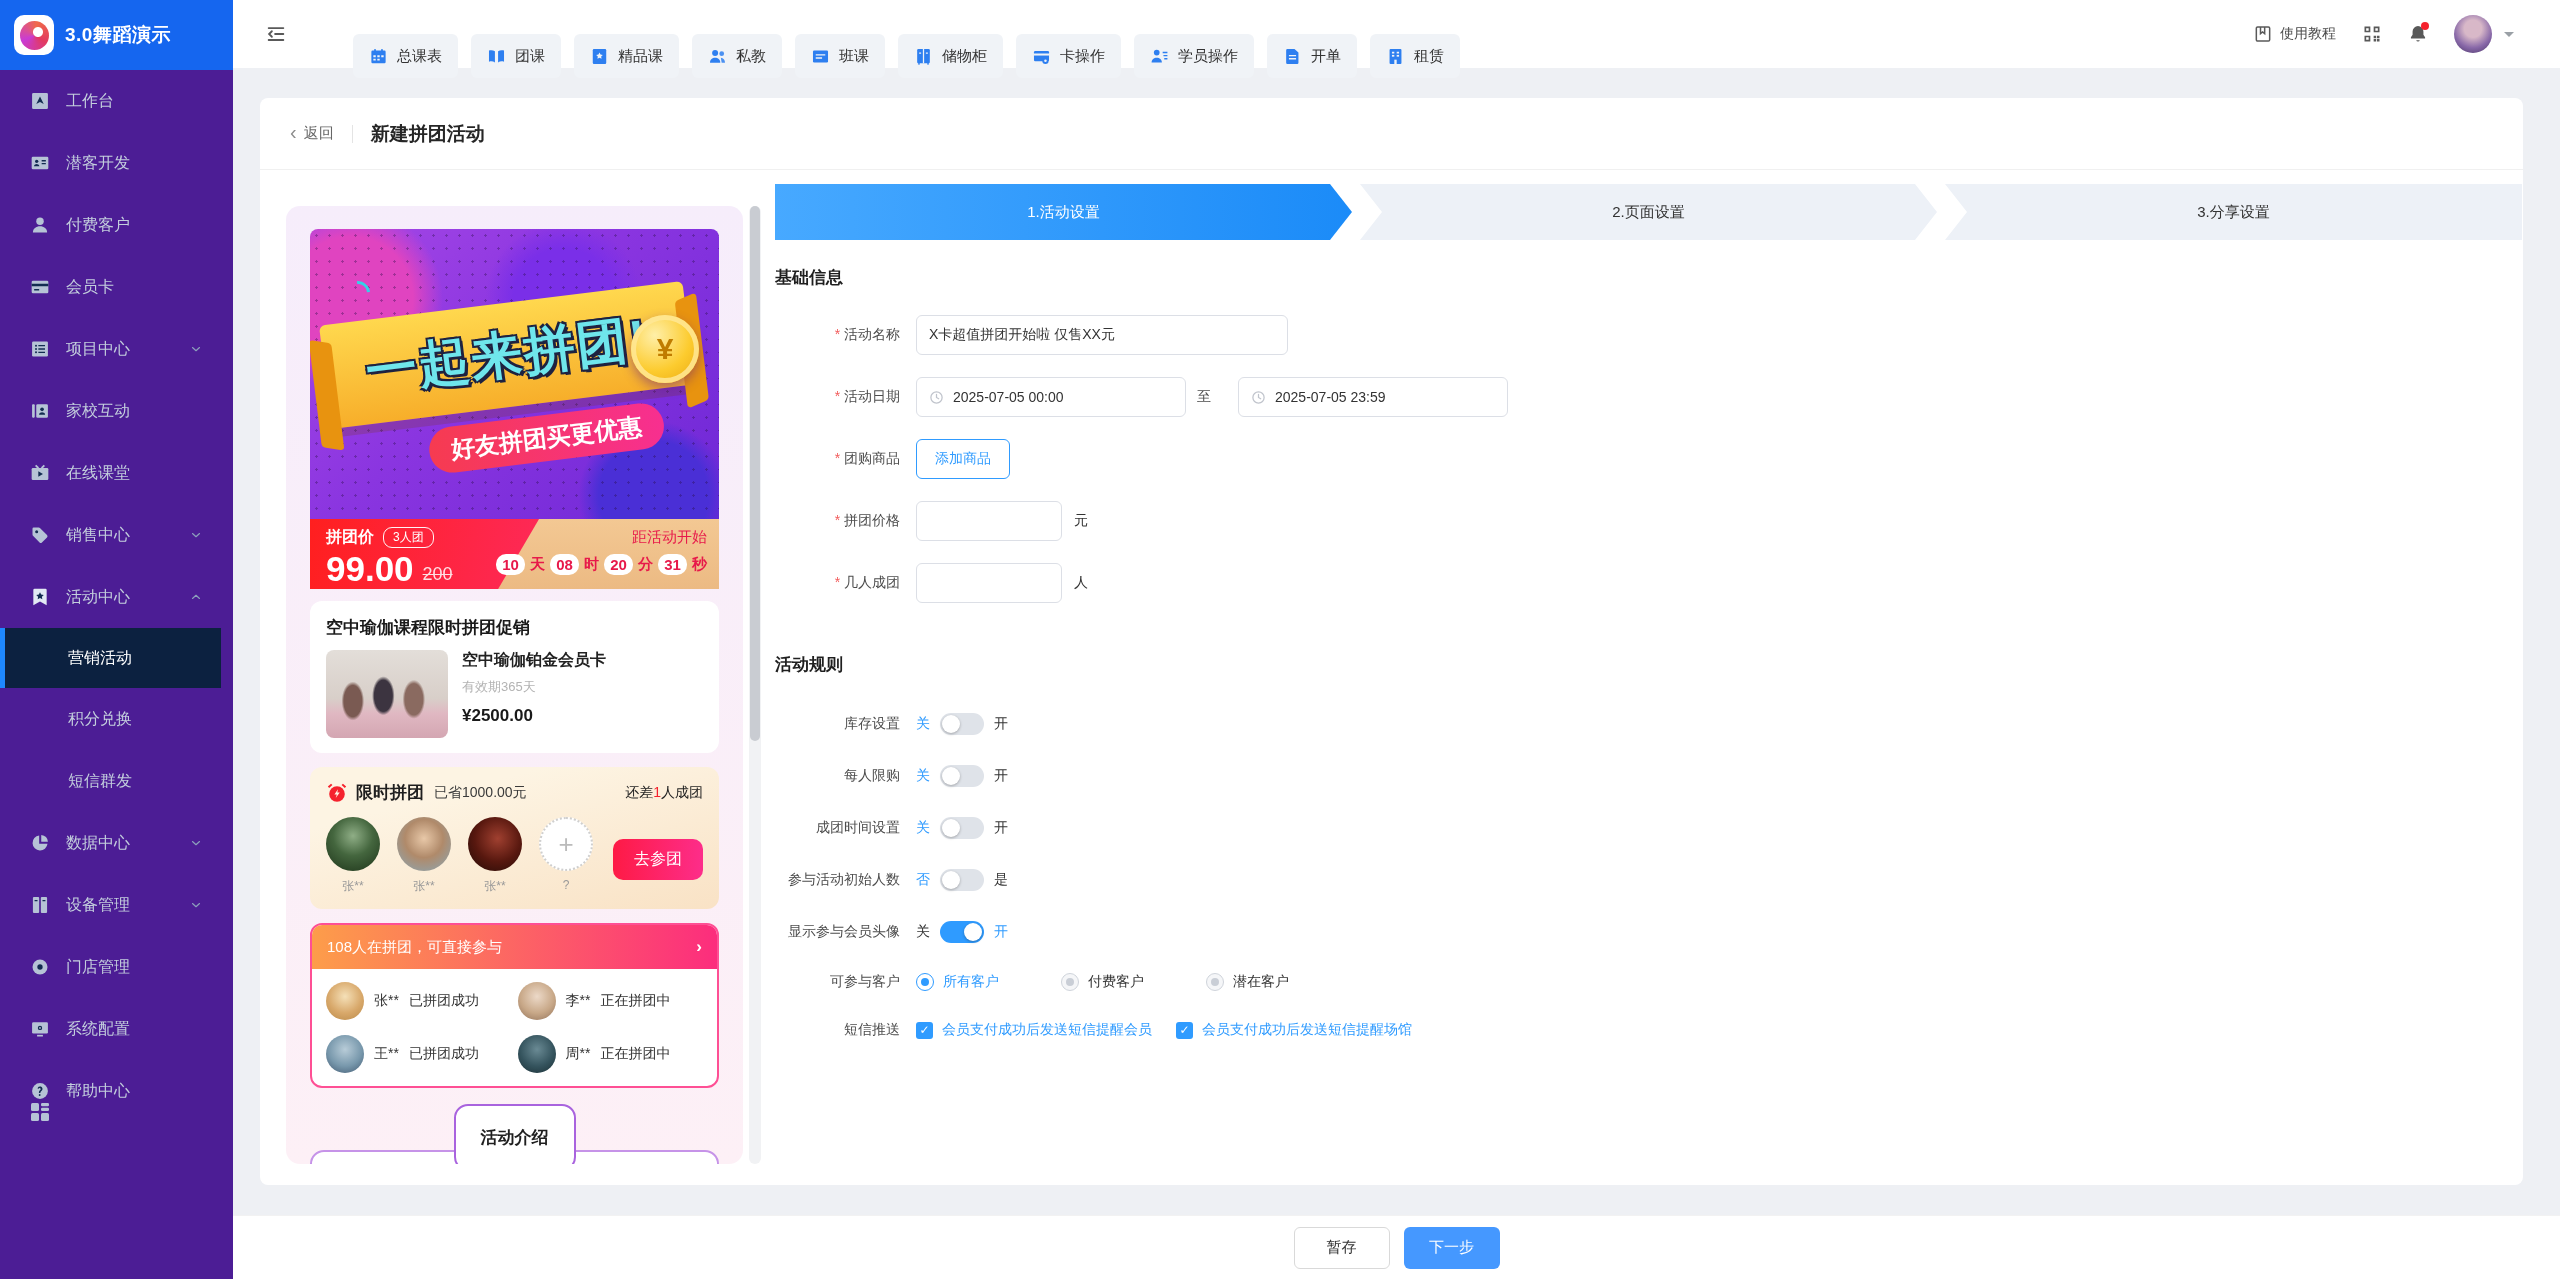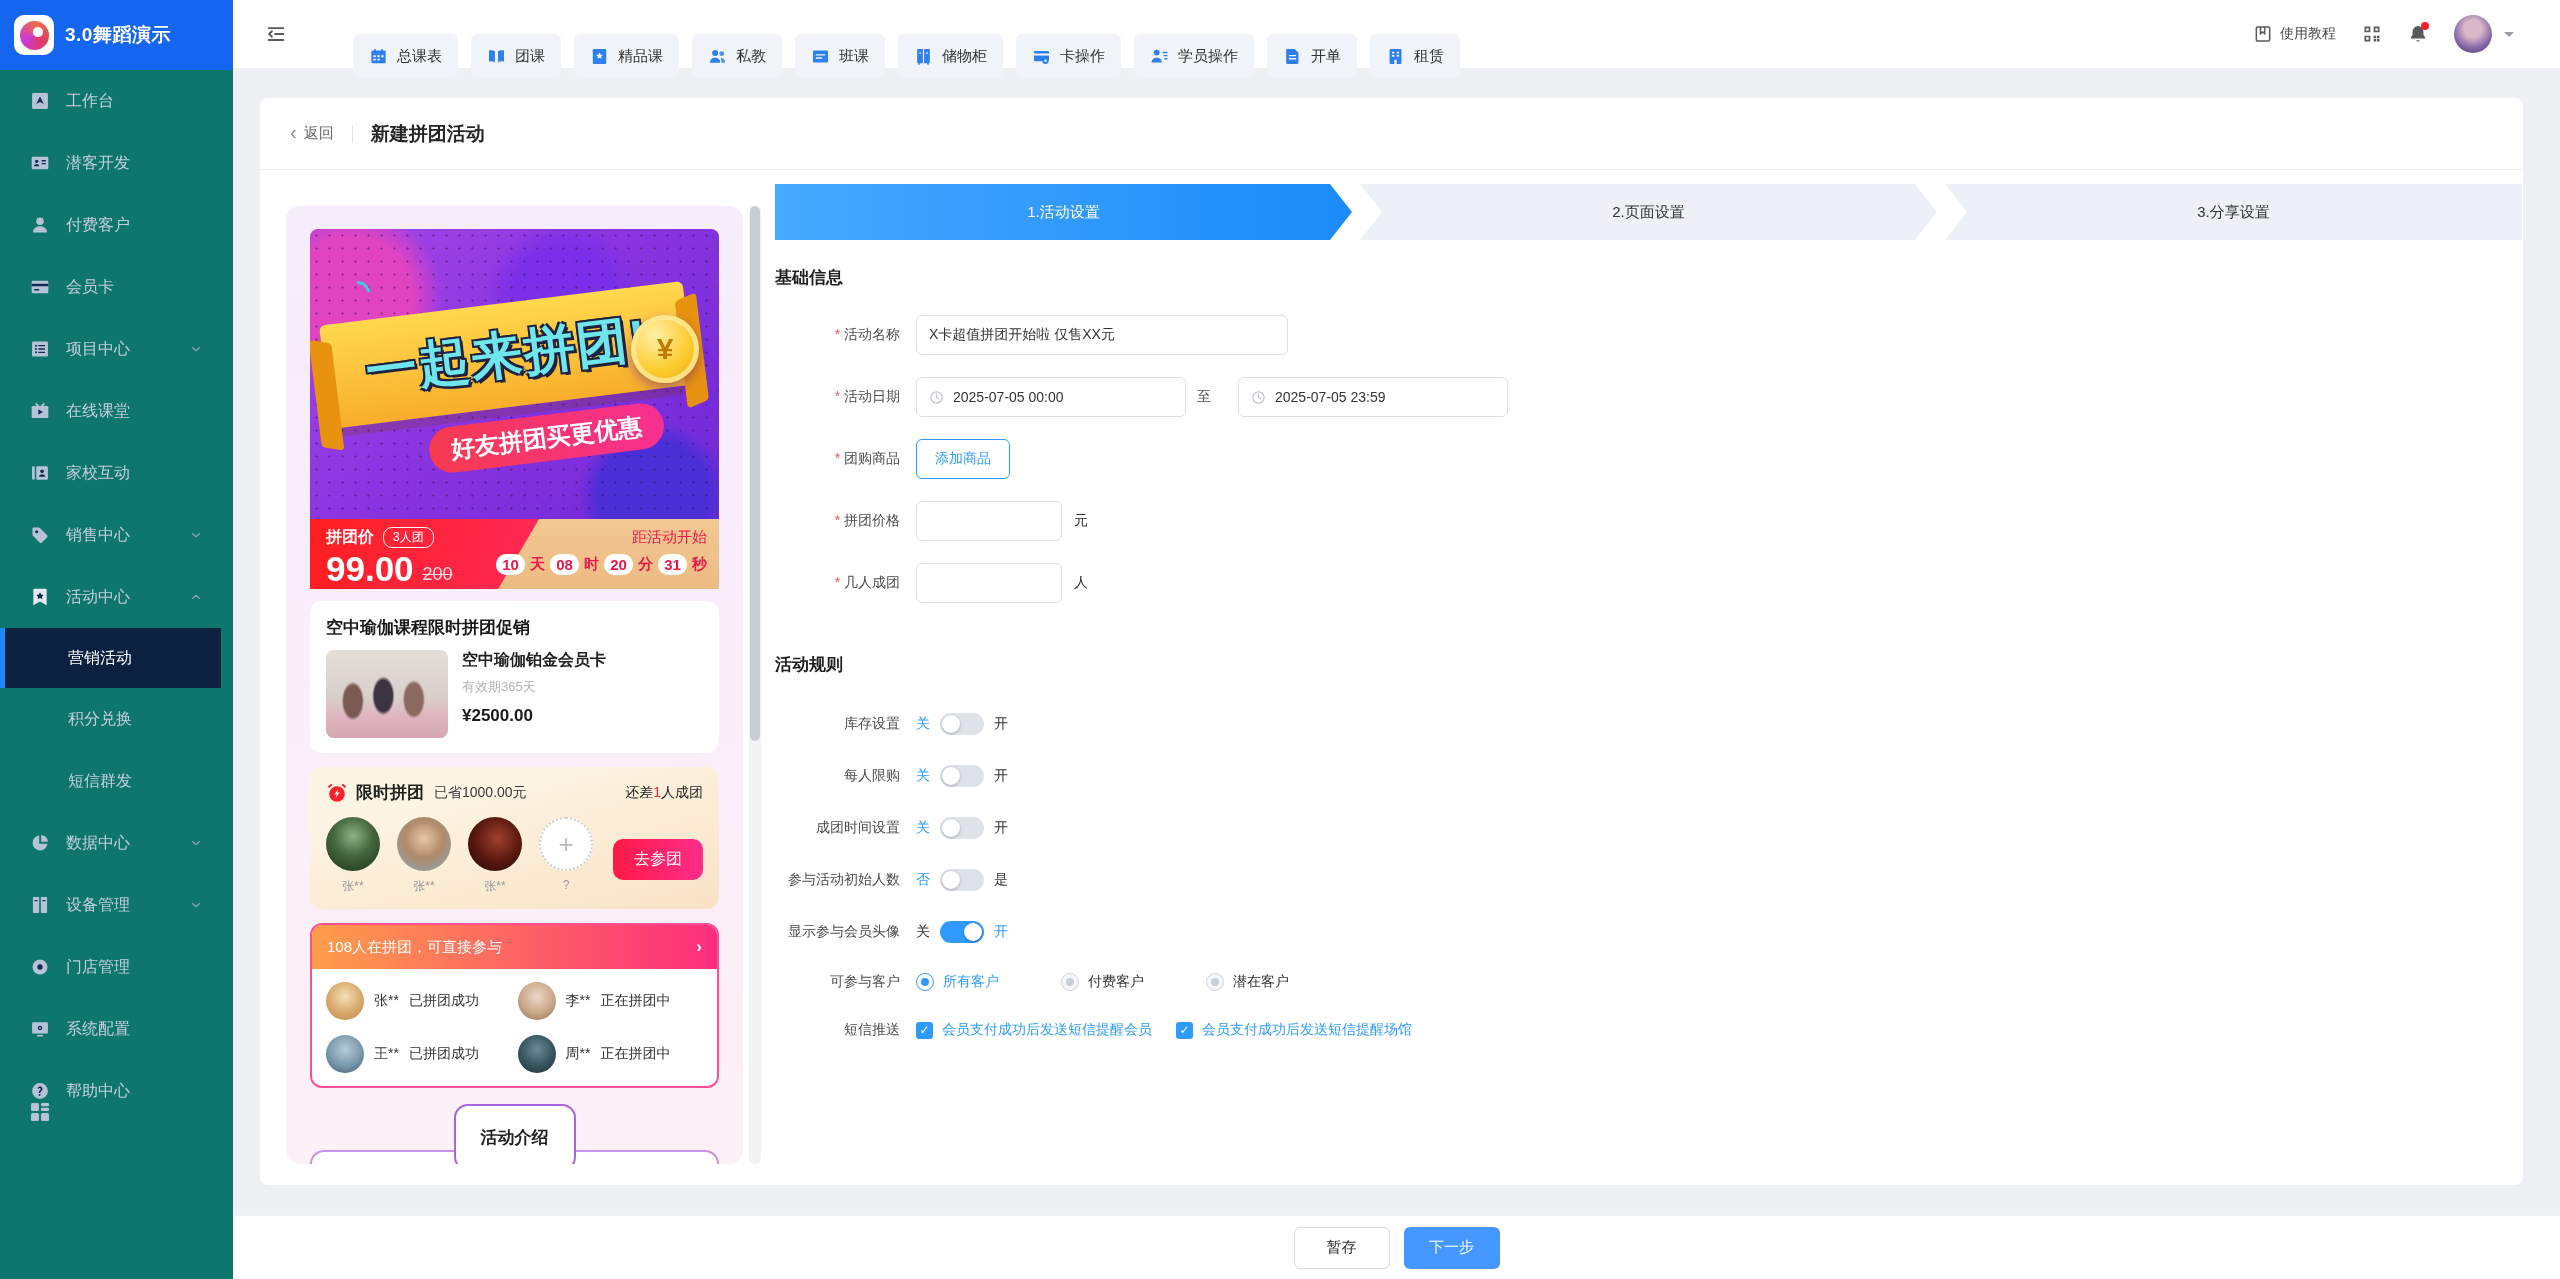--- a/index.html
+++ b/index.html
@@ -1,20 +1,20 @@
 <!DOCTYPE html>
 <html><head>
 <meta charset="utf-8">
 <style>
 *{margin:0;padding:0;box-sizing:border-box;}
 html,body{width:2560px;height:1279px;}
 body{font-family:"Liberation Sans","DejaVu Sans",sans-serif;background:#eef0f4;position:relative;overflow:hidden;color:#333;font-size:14px;}
 
 
-.sidebar{position:absolute;left:0;top:0;width:233px;height:1279px;background:#0f766e;z-index:20;}
+.sidebar{position:absolute;left:0;top:0;width:233px;height:1279px;background:#4c1d95;z-index:20;}
 .logo{height:70px;background:#1566ef;display:flex;align-items:center;padding:0 14px;gap:11px;}
 .logo-badge{width:40px;height:40px;border-radius:10px;background:#fff;display:flex;align-items:center;justify-content:center;flex:none;}
 .logo-swirl{width:29px;height:29px;border-radius:50%;background:radial-gradient(circle at 62% 38%,#fff 0 4.5px,transparent 5.5px),conic-gradient(from 120deg,#e23a5f,#c93bd4 35%,#f06a4a 70%,#e23a5f);}
 .logo-title{color:#fff;font-size:19px;font-weight:bold;letter-spacing:.5px;}
 .nav{position:absolute;top:70px;left:0;right:12px;}
 .nav-item{height:62px;display:flex;align-items:center;padding:0 18px 0 30px;color:#c3cedd;font-size:16px;cursor:pointer;}
 .nav-item .nicon{width:20px;height:20px;margin-right:16px;flex:none;color:#b6c3d6;}
 .nav-item .nicon svg{width:20px;height:20px;display:block;}
 .nav-item.lit .nicon{color:#e2e9f4;}
 .chev{margin-left:auto;width:14px;height:14px;}
@@ -252,37 +252,37 @@
       <span>项目中心</span>
       <span class="chev">
           <svg viewBox="0 0 24 24">
             <path d="M6 9.5l6 5.5 6-5.5" fill="none" stroke="#8da0bc" stroke-width="2" stroke-linecap="round" stroke-linejoin="round"></path>
           </svg>
         </span>
     </div>
     <div class="nav-item">
       <span class="nicon">
           <svg viewBox="0 0 24 24" fill="currentColor">
-            <path d="M11 5.5L7.5 2 6 3.5l3 3zM13 5.5L16.5 2 18 3.5l-3 3z"></path>
-            <path d="M3.5 6h17A1.5 1.5 0 0122 7.5V19a1.5 1.5 0 01-1.5 1.5h-17A1.5 1.5 0 012 19V7.5A1.5 1.5 0 013.5 6z"></path>
-            <path fill="#132c51" d="M10 10l5.5 3.2L10 16.5z"></path>
-          </svg>
-        </span>
-      <span>在线课堂</span>
-    </div>
-    <div class="nav-item">
-      <span class="nicon">
-          <svg viewBox="0 0 24 24" fill="currentColor">
             <rect x="2.5" y="4" width="3.2" height="16" rx="1"></rect>
             <rect x="7.5" y="4" width="14" height="16" rx="1.5"></rect>
             <circle fill="#132c51" cx="14.5" cy="10" r="2.2"></circle>
             <path fill="#132c51" d="M10.8 16.4c0-2 2.6-2.9 3.7-2.9s3.7.9 3.7 2.9z"></path>
           </svg>
         </span>
       <span>家校互动</span>
+    </div>
+    <div class="nav-item">
+      <span class="nicon">
+          <svg viewBox="0 0 24 24" fill="currentColor">
+            <path d="M11 5.5L7.5 2 6 3.5l3 3zM13 5.5L16.5 2 18 3.5l-3 3z"></path>
+            <path d="M3.5 6h17A1.5 1.5 0 0122 7.5V19a1.5 1.5 0 01-1.5 1.5h-17A1.5 1.5 0 012 19V7.5A1.5 1.5 0 013.5 6z"></path>
+            <path fill="#132c51" d="M10 10l5.5 3.2L10 16.5z"></path>
+          </svg>
+        </span>
+      <span>在线课堂</span>
     </div>
     <div class="nav-item">
       <span class="nicon">
           <svg viewBox="0 0 24 24" fill="currentColor">
             <path d="M3 4.4A1.4 1.4 0 014.4 3h6.1a2 2 0 011.4.6l8.5 8.5a2 2 0 010 2.8l-6.1 6.1a2 2 0 01-2.8 0L3.6 12.9A2 2 0 013 11.5z"></path>
             <circle fill="#132c51" cx="8" cy="8" r="1.8"></circle>
           </svg>
         </span>
       <span>销售中心</span>
       <span class="chev">

